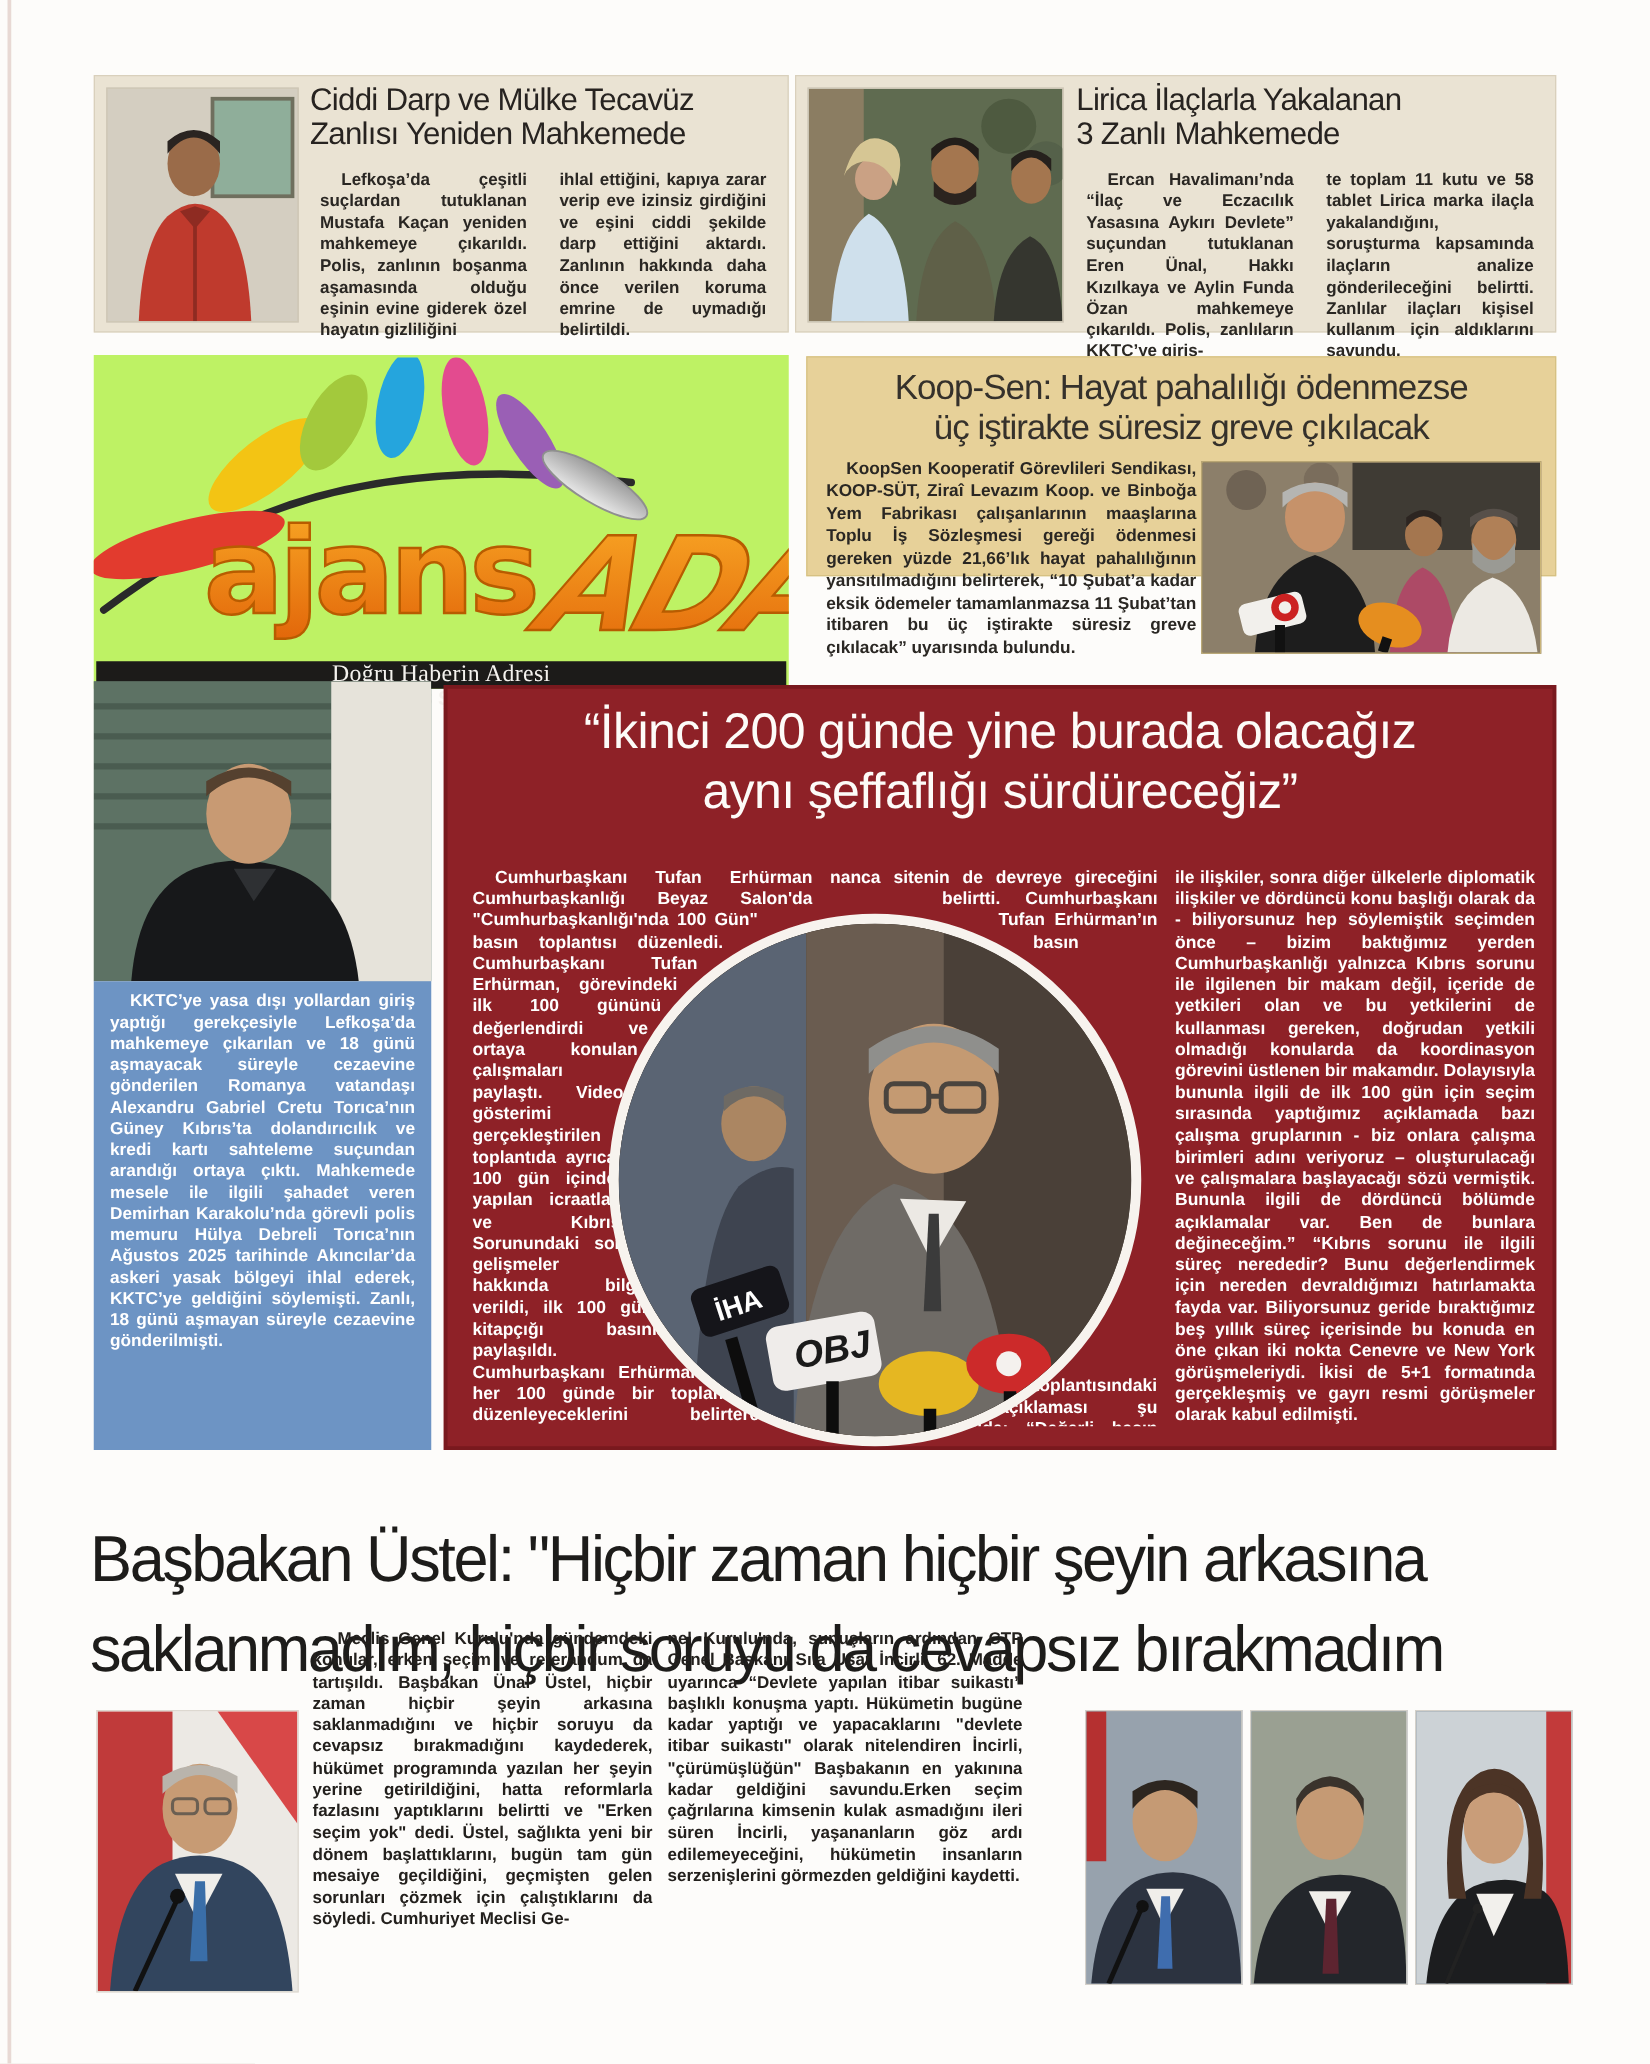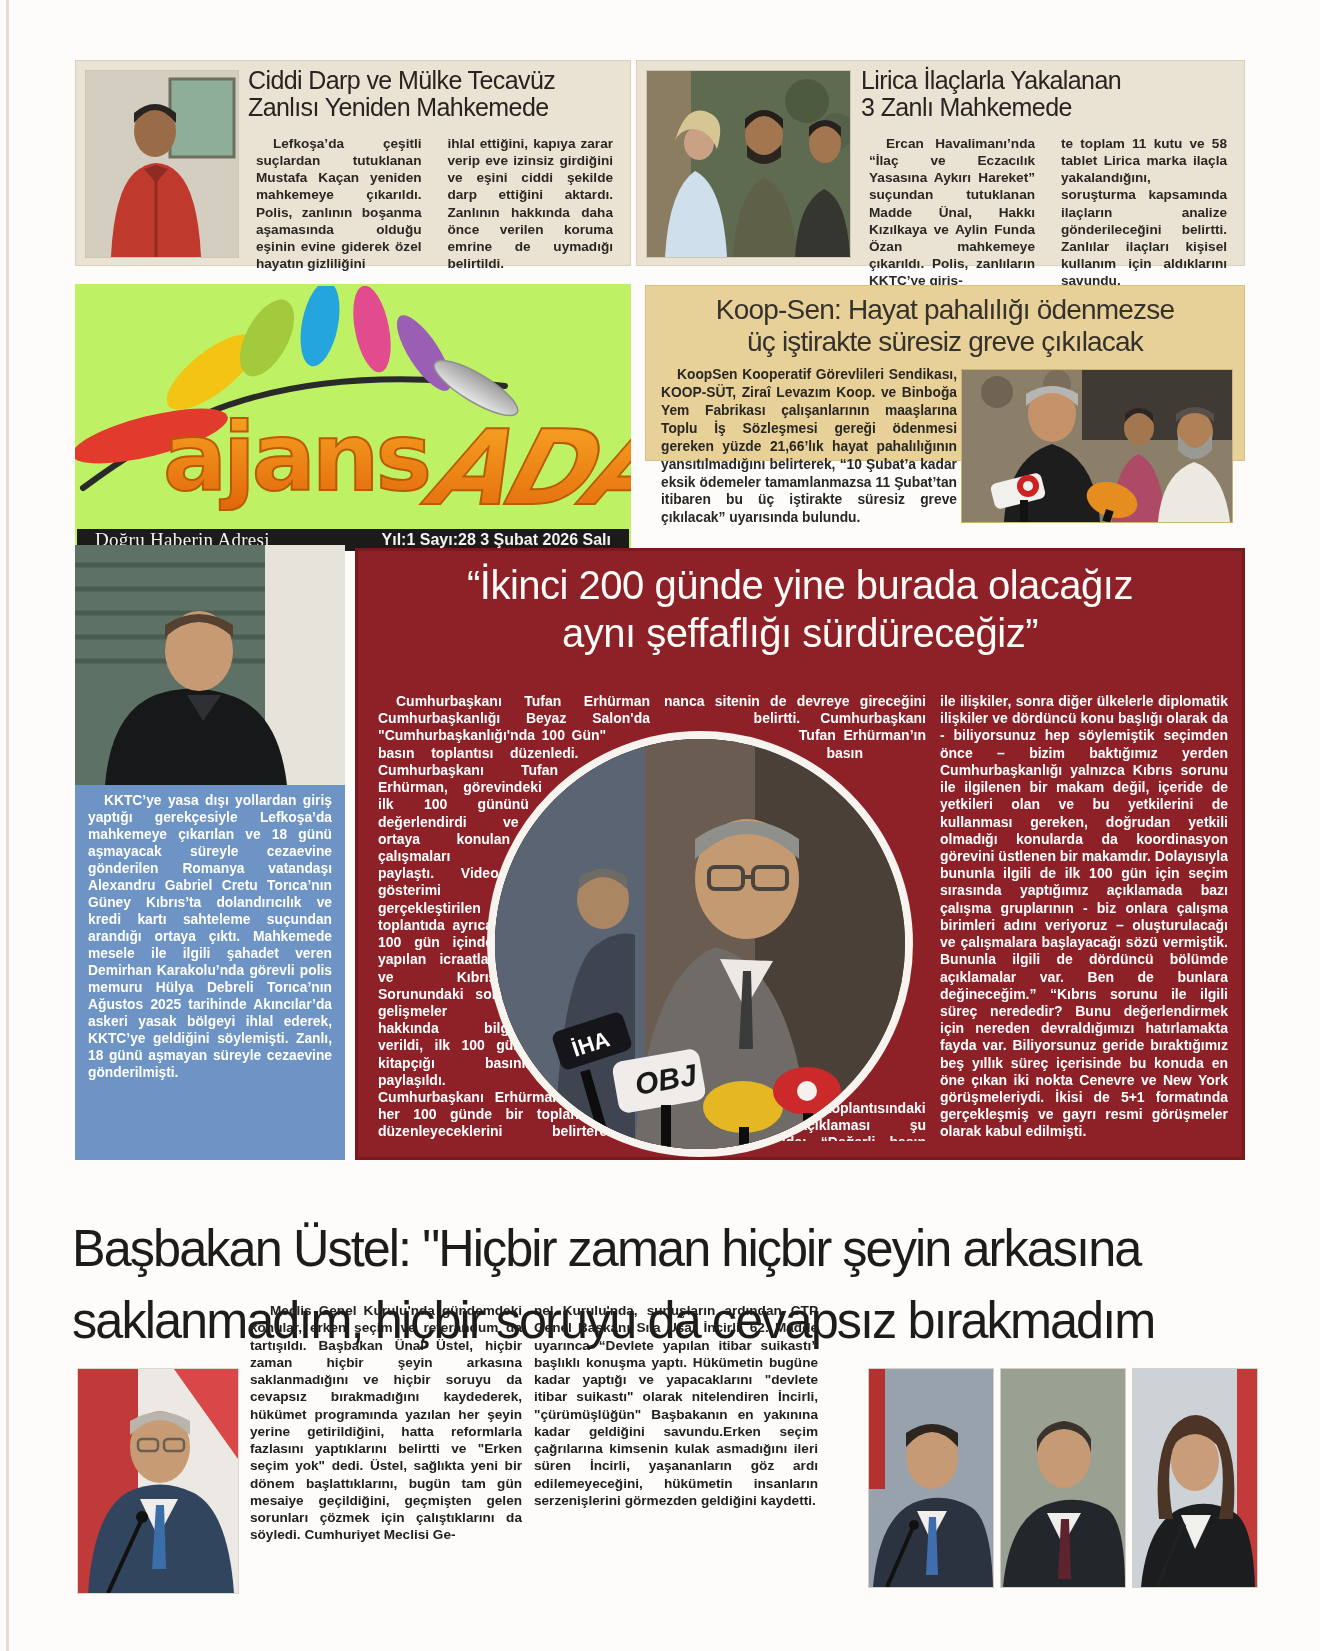--- a/index.html
+++ b/index.html
@@ -20,21 +20,21 @@
   .ts-title{margin:0 0 6px;color:#272320;font-weight:500;font-size:25px;line-height:1.08;letter-spacing:-0.6px;}
   #ts-right .ts-title{text-align:left;}
   .ts-body{display:flex;gap:10px;}
   .ts-body p{flex:1;margin:8px;font-size:13.6px;line-height:1.26;font-weight:bold;color:#2a2723;text-align:justify;}
   .ts-body p.indent{text-indent:17px;}
 
   
   .masthead{position:absolute;left:75px;top:284px;width:556px;height:267px;background:#bef264;}
   .logo-svg{position:absolute;left:0;top:2px;}
   .mast-bar{position:absolute;left:2px;right:2px;bottom:0;height:22px;background:#1c1b19;color:#f4f2ee;
-            display:flex;justify-content:space-between;align-items:center;padding:0 18px;box-sizing:border-box;}
+            display:flex;justify-content:space-between;align-items:center;padding:0 18px;box-sizing:border-box;flex-direction:column;}
   .tagline{font-family:"Liberation Serif",serif;font-size:19px;letter-spacing:0.3px;}
   .issue{font-size:16px;font-weight:bold;}
 
   
   .koopsen{position:absolute;left:645px;top:285px;width:600px;height:176px;background:#e7d199;border:1px solid #d6c183;box-sizing:border-box;}
   .k-title{margin:8px 8px 2px;text-align:center;font-weight:400;font-size:28px;line-height:1.14;color:#35312b;letter-spacing:-0.8px;}
   .k-body{position:absolute;left:15px;top:80px;width:296px;margin:0;font-size:13.8px;font-weight:bold;line-height:1.3;text-align:justify;color:#2a2723;text-indent:16px;}
   .k-photo{position:absolute;right:11px;top:83px;width:270px;height:152px;background:#6b6257;overflow:hidden;border:1px solid #c9b478;}
 
   
@@ -110,21 +110,21 @@
         <path d="M100 74 Q117 94 134 74 L134 86 Q117 100 100 86 Z" fill="#2b241f"></path>
         <path d="M148 186 Q151 132 177 118 Q200 128 203 186 Z" fill="#35362f"></path>
         <ellipse cx="178" cy="72" rx="16" ry="20" fill="#a4764f"></ellipse>
         <path d="M162 66 Q178 44 194 66 L194 56 Q178 42 162 56 Z" fill="#26211d"></path>
       </svg>
     </div>
     <div class="ts-content">
       <h2 class="ts-title"><span>Lirica İlaçlarla Yakalanan</span><br>
       <span>3 Zanlı Mahkemede</span></h2>
       <div class="ts-body">
-        <p class="indent">Ercan Havalimanı’nda “İlaç ve Eczacılık Yasasına Aykırı Hareket” suçundan tutuklanan Madde Ünal, Hakkı Kızılkaya ve Aylin Funda Özan mahkemeye çıkarıldı. Polis, zanlıların KKTC’ye giriş-</p>
+        <p class="indent">Ercan Havalimanı’nda “İlaç ve Eczacılık Yasasına Aykırı Devlete” suçundan tutuklanan Eren Ünal, Hakkı Kızılkaya ve Aylin Funda Özan mahkemeye çıkarıldı. Polis, zanlıların KKTC’ye giriş-</p>
         <p>te toplam 11 kutu ve 58 tablet Lirica marka ilaçla yakalandığını, soruşturma kapsamında ilaçların analize gönderileceğini belirtti. Zanlılar ilaçları kişisel kullanım için aldıklarını savundu.</p>
       </div>
     </div>
   </section>
 
   <header class="masthead">
     <svg class="logo-svg" width="556" height="232" viewBox="0 0 556 232">
       <defs>
         <linearGradient id="og" x1="0" y1="0" x2="0" y2="1">
           <stop offset="0" stop-color="#f9a825"></stop>

